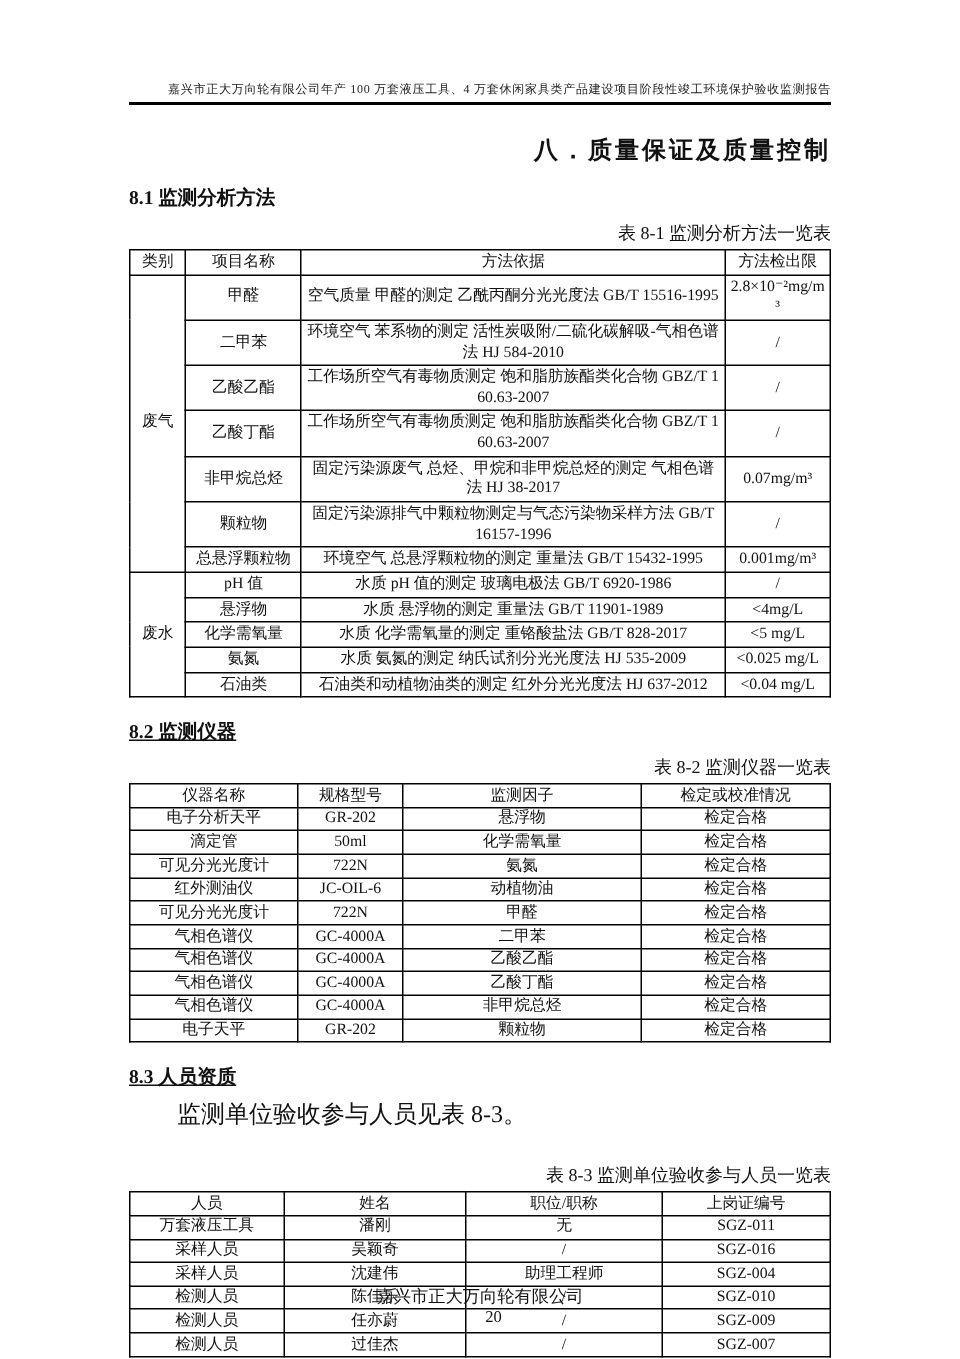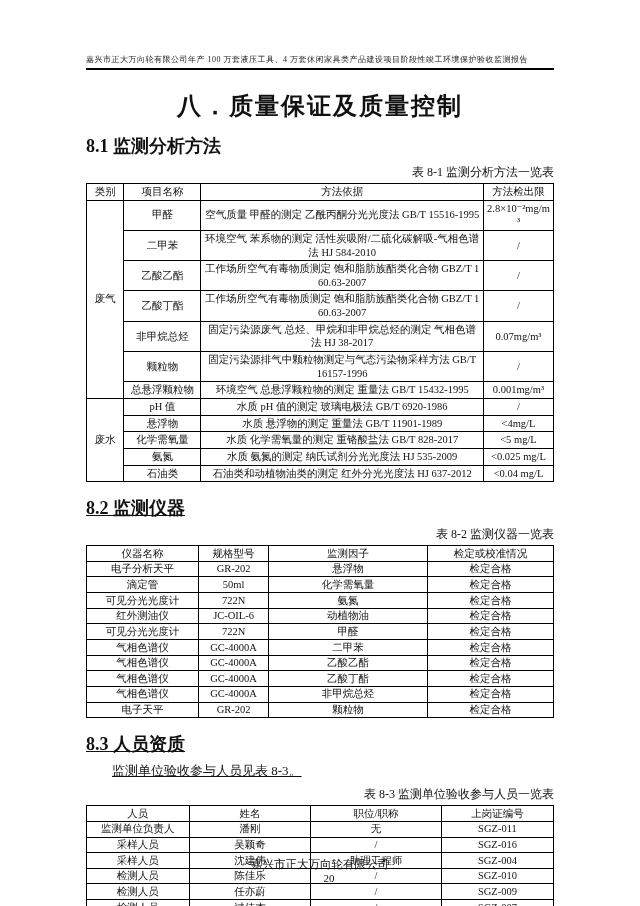--- a/index.html
+++ b/index.html
@@ -1,22 +1,22 @@
 <!DOCTYPE html>
 <html><head>
 <meta charset="utf-8">
 <style>
   html,body{margin:0;padding:0;background:#ffffff;}
   body{width:640px;height:906px;font-family:"Liberation Serif","DejaVu Serif",serif;color:#111;}
   .page{position:relative;width:640px;height:906px;overflow:hidden;box-sizing:border-box;padding:54px 86px 0 86px;}
-  .running-head{font-size:8px;text-align:left;letter-spacing:.5px;color:#222;white-space:nowrap;}
+  .running-head{font-size:8px;text-align:right;letter-spacing:.5px;color:#222;white-space:nowrap;}
   .head-rule{border:none;border-top:2px solid #000;margin:3px 0 0 0;}
-  .chapter-title{font-size:24px;font-weight:bold;text-align:center;margin:20px 0 12px 0;letter-spacing:2px;}
-  .sec-heading{font-size:18px;font-weight:bold;margin:10px 0 6px 0;}
-  .para{font-size:13px;margin:2px 0 6px 0;text-indent:2em;text-decoration:underline;}
+  .chapter-title{font-size:16px;font-weight:bold;text-align:right;margin:20px 0 12px 0;letter-spacing:2px;}
+  .sec-heading{font-size:13px;font-weight:bold;margin:10px 0 6px 0;}
+  .para{font-size:16px;margin:2px 0 21px 0;text-indent:2em;}
   .tbl-caption{font-size:12px;font-weight:normal;text-align:right;margin:3px 0 2px 0;}
   table{width:100%;border-collapse:collapse;table-layout:fixed;}
   td,th{border:1px solid #000;font-size:10.5px;font-weight:normal;text-align:center;vertical-align:middle;padding:1px 3px;line-height:1.3;word-break:break-all;}
   th{font-size:10.5px;}
   .t2 td,.t2 th,.t3 td,.t3 th{padding:0.5px 3px;}
   .mt{margin-top:14px;text-decoration:underline;}
   .footer{position:absolute;left:86px;right:86px;bottom:22px;display:flex;justify-content:space-between;align-items:center;flex-direction:column;}
   .footer .company{font-size:11.5px;}
   .footer .pageno{font-size:11px;margin-right:10px;margin-left:28px;}
 </style>
@@ -204,21 +204,21 @@
         <col style="width:24%">
       </colgroup>
     <tbody>
         <tr>
       <th>人员</th>
       <th>姓名</th>
       <th>职位/职称</th>
       <th>上岗证编号</th>
     </tr>
     <tr>
-      <td>监测单位负责人</td>
+      <td>万套液压工具</td>
       <td>潘刚</td>
       <td>无</td>
       <td>SGZ-011</td>
     </tr>
     <tr>
       <td>采样人员</td>
       <td>吴颖奇</td>
       <td>/</td>
       <td>SGZ-016</td>
     </tr>

